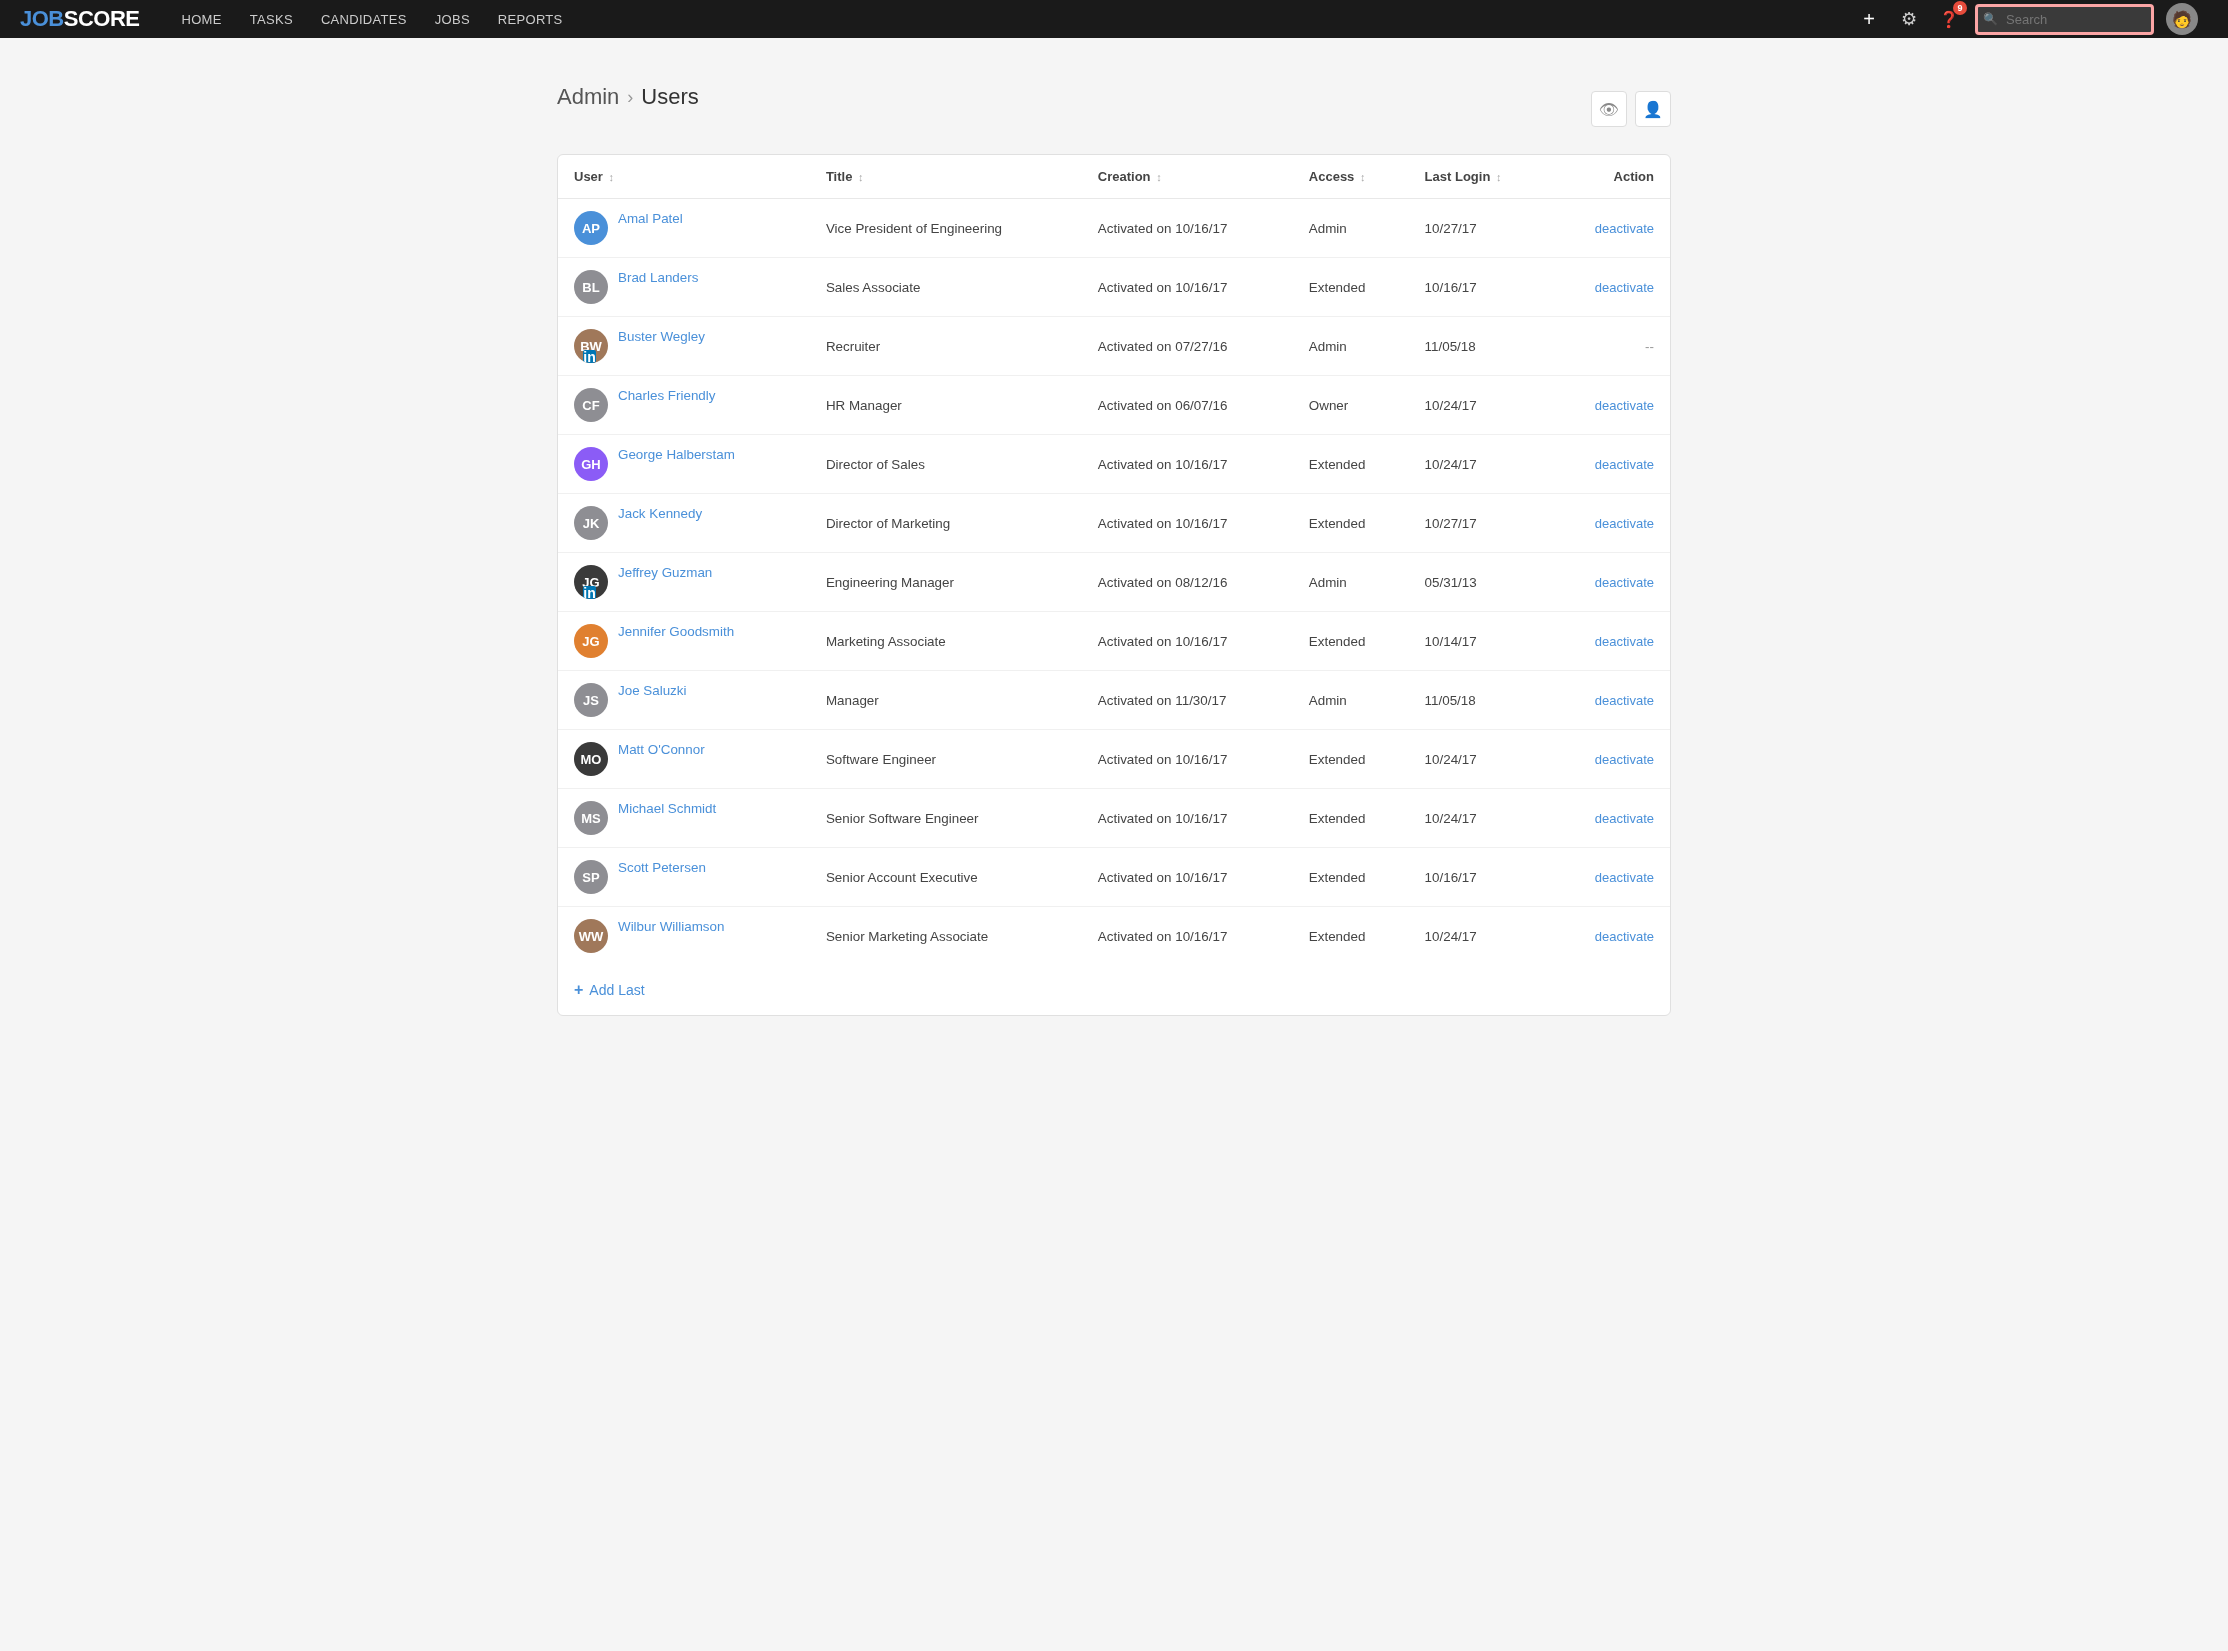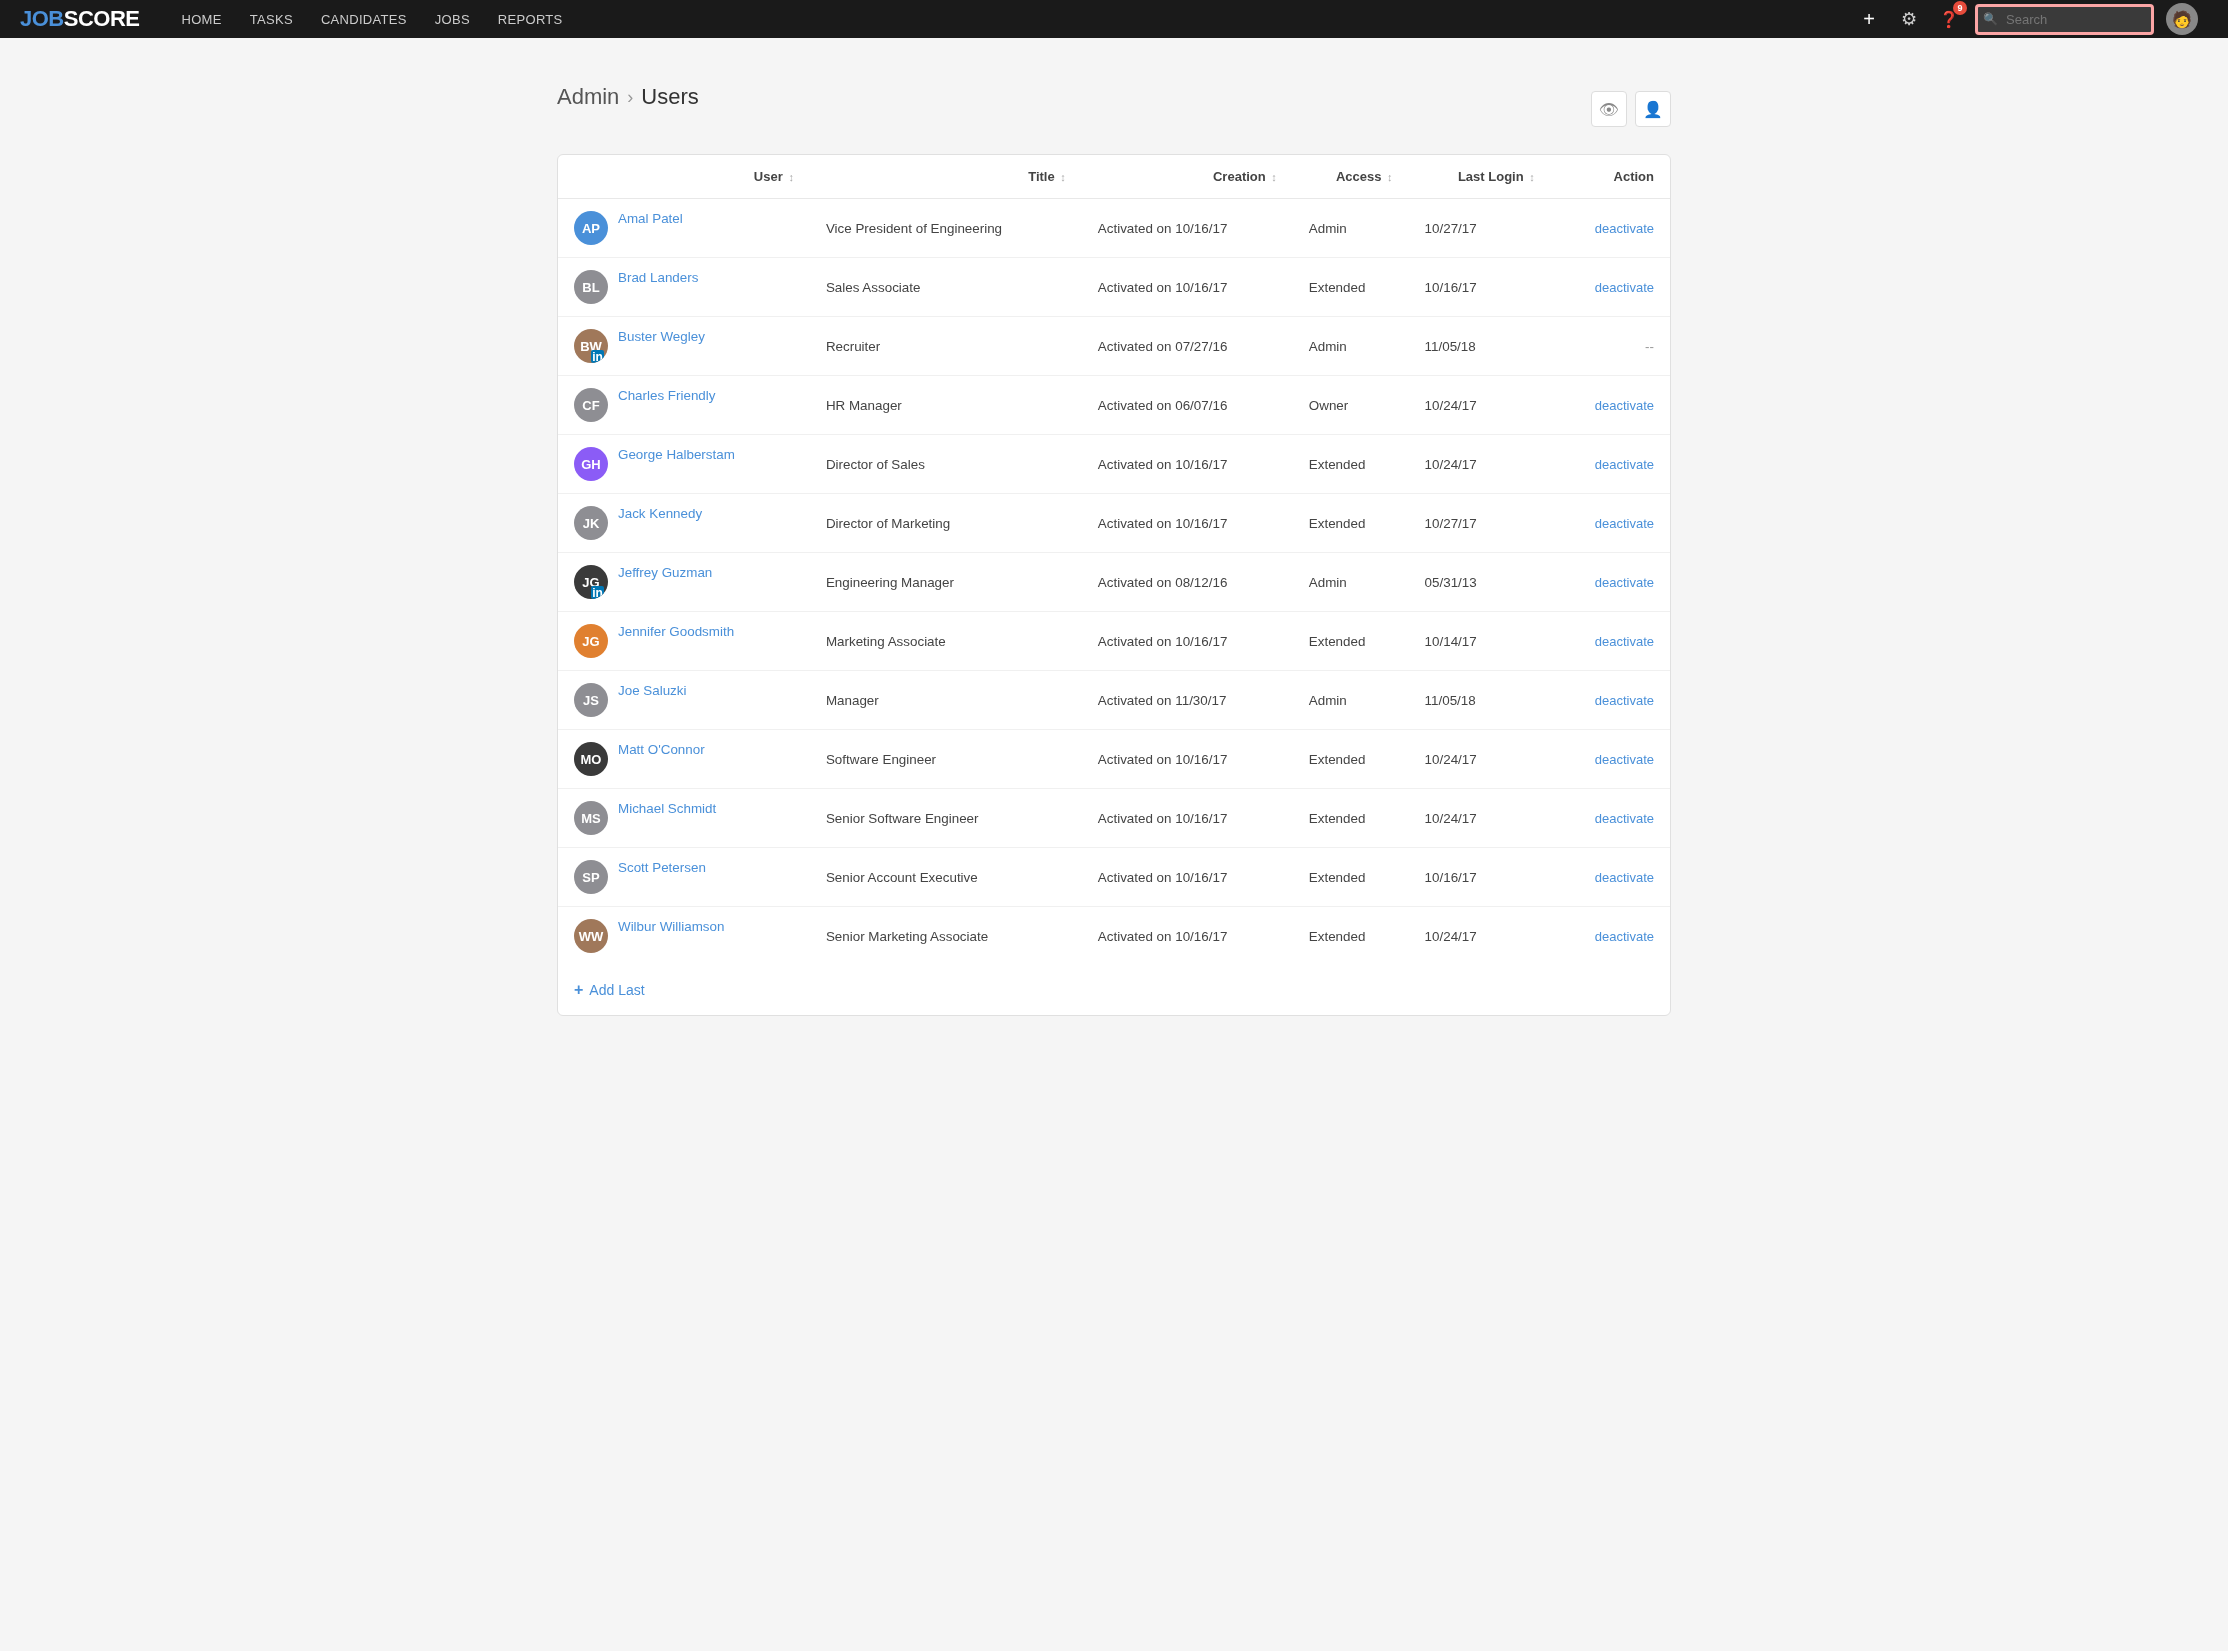--- a/index.html
+++ b/index.html
@@ -137,21 +137,21 @@
       border: 1px solid #e0e0e0;
       margin-top: 20px;
       overflow: hidden;
     }
 
     
     table { width: 100%; border-collapse: collapse; }
     thead tr { border-bottom: 1px solid #e8e8e8; }
     thead th {
       padding: 14px 16px;
-      text-align: right;
+      text-align: left;
       font-weight: 600;
       font-size: 13px;
       color: #444;
     }
     thead th.action-col { text-align: right; }
     tbody tr { border-bottom: 1px solid #f0f0f0; }
     tbody tr:last-child { border-bottom: none; }
     tbody td {
       padding: 12px 16px;
       font-size: 13.4px;
@@ -170,29 +170,29 @@
       justify-content: center;
       font-size: 13px;
       color: white;
       font-weight: 600;
       overflow: hidden;
       position: relative;
     }
     .linkedin-badge {
       position: absolute;
       bottom: 0;
-      right: 4px;
+      right: 12px;
       width: 13px;
       height: 13px;
       background: #0077b5;
       border-radius: 2px;
       display: flex;
       align-items: center;
       justify-content: center;
-      font-size: 12px;
+      font-size: 14px;
       color: white;
       font-weight: bold;
     }
     .user-name-link {
       color: #4a90d9;
       text-decoration: none;
       cursor: pointer;
     }
     .action-link {
       color: #4a90d9;

